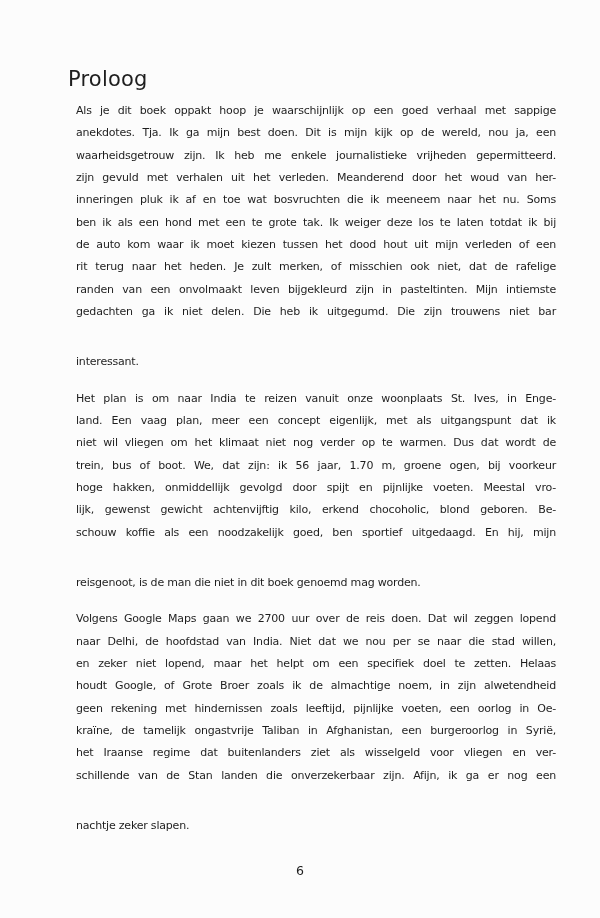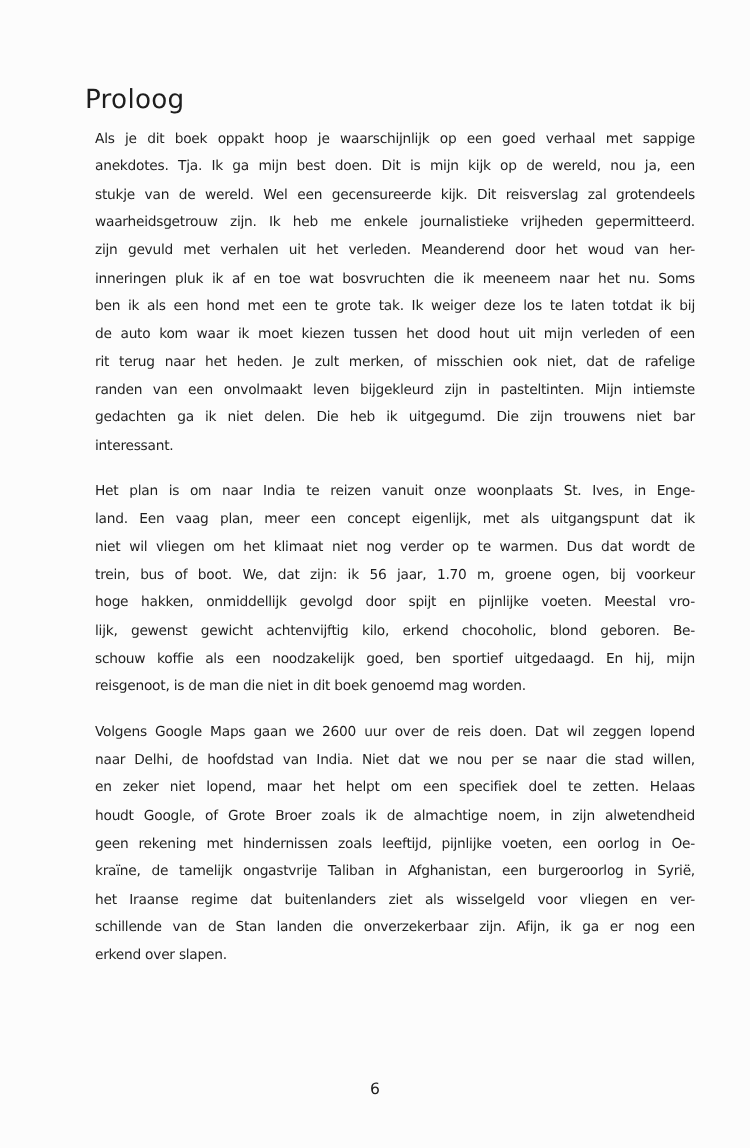--- a/index.html
+++ b/index.html
@@ -39,41 +39,41 @@
     margin: 0 0 14px 0;
   }
   .line {
     line-height: 22.33px;
     white-space: normal;
     text-align: justify;
     text-align-last: justify;
   }
   .line.last {
     text-align-last: left;
+    margin-top: 28px;
   }
   .footer {
     position: absolute;
     left: 0;
     top: 862px;
     width: 600px;
     text-align: center;
     font-size: 12.5px;
     line-height: 18px;
   }
 </style>
 </head>
 <body style="background: rgb(252, 252, 252);">
 
 <div class="page" style="color: rgb(30, 30, 30);">
   <h1 class="heading">Proloog</h1>
   <div class="content">
       <div class="para">
         <div class="line">Als je dit boek oppakt hoop je waarschijnlijk op een goed verhaal met sappige</div>
         <div class="line">anekdotes. Tja. Ik ga mijn best doen. Dit is mijn kijk op de wereld, nou ja, een</div>
-        <div class="line">stukje van de wereld. Wel een gecensureerde kijk. Dit reisverslag zal grotendeels</div>
         <div class="line">waarheidsgetrouw zijn. Ik heb me enkele journalistieke vrijheden gepermitteerd.</div>
         <div class="line">zijn gevuld met verhalen uit het verleden. Meanderend door het woud van her-</div>
         <div class="line">inneringen pluk ik af en toe wat bosvruchten die ik meeneem naar het nu. Soms</div>
         <div class="line">ben ik als een hond met een te grote tak. Ik weiger deze los te laten totdat ik bij</div>
         <div class="line">de auto kom waar ik moet kiezen tussen het dood hout uit mijn verleden of een</div>
         <div class="line">rit terug naar het heden. Je zult merken, of misschien ook niet, dat de rafelige</div>
         <div class="line">randen van een onvolmaakt leven bijgekleurd zijn in pasteltinten. Mijn intiemste</div>
         <div class="line">gedachten ga ik niet delen. Die heb ik uitgegumd. Die zijn trouwens niet bar</div>
         <div class="line last">interessant.</div>
       </div>
@@ -81,25 +81,25 @@
         <div class="line">Het plan is om naar India te reizen vanuit onze woonplaats St. Ives, in Enge-</div>
         <div class="line">land. Een vaag plan, meer een concept eigenlijk, met als uitgangspunt dat ik</div>
         <div class="line">niet wil vliegen om het klimaat niet nog verder op te warmen. Dus dat wordt de</div>
         <div class="line">trein, bus of boot. We, dat zijn: ik 56 jaar, 1.70 m, groene ogen, bij voorkeur</div>
         <div class="line">hoge hakken, onmiddellijk gevolgd door spijt en pijnlijke voeten. Meestal vro-</div>
         <div class="line">lijk, gewenst gewicht achtenvijftig kilo, erkend chocoholic, blond geboren. Be-</div>
         <div class="line">schouw koffie als een noodzakelijk goed, ben sportief uitgedaagd. En hij, mijn</div>
         <div class="line last">reisgenoot, is de man die niet in dit boek genoemd mag worden.</div>
       </div>
       <div class="para">
-        <div class="line">Volgens Google Maps gaan we 2600 uur over de reis doen. Dat wil zeggen lopend</div>
+        <div class="line">Volgens Google Maps gaan we 2700 uur over de reis doen. Dat wil zeggen lopend</div>
         <div class="line">naar Delhi, de hoofdstad van India. Niet dat we nou per se naar die stad willen,</div>
         <div class="line">en zeker niet lopend, maar het helpt om een specifiek doel te zetten. Helaas</div>
         <div class="line">houdt Google, of Grote Broer zoals ik de almachtige noem, in zijn alwetendheid</div>
         <div class="line">geen rekening met hindernissen zoals leeftijd, pijnlijke voeten, een oorlog in Oe-</div>
         <div class="line">kraïne, de tamelijk ongastvrije Taliban in Afghanistan, een burgeroorlog in Syrië,</div>
         <div class="line">het Iraanse regime dat buitenlanders ziet als wisselgeld voor vliegen en ver-</div>
         <div class="line">schillende van de Stan landen die onverzekerbaar zijn. Afijn, ik ga er nog een</div>
-        <div class="line last">erkend over slapen.</div>
+        <div class="line last">nachtje zeker slapen.</div>
       </div>
     </div>
   <div class="footer">6</div>
 </div>
 
 </body></html>

